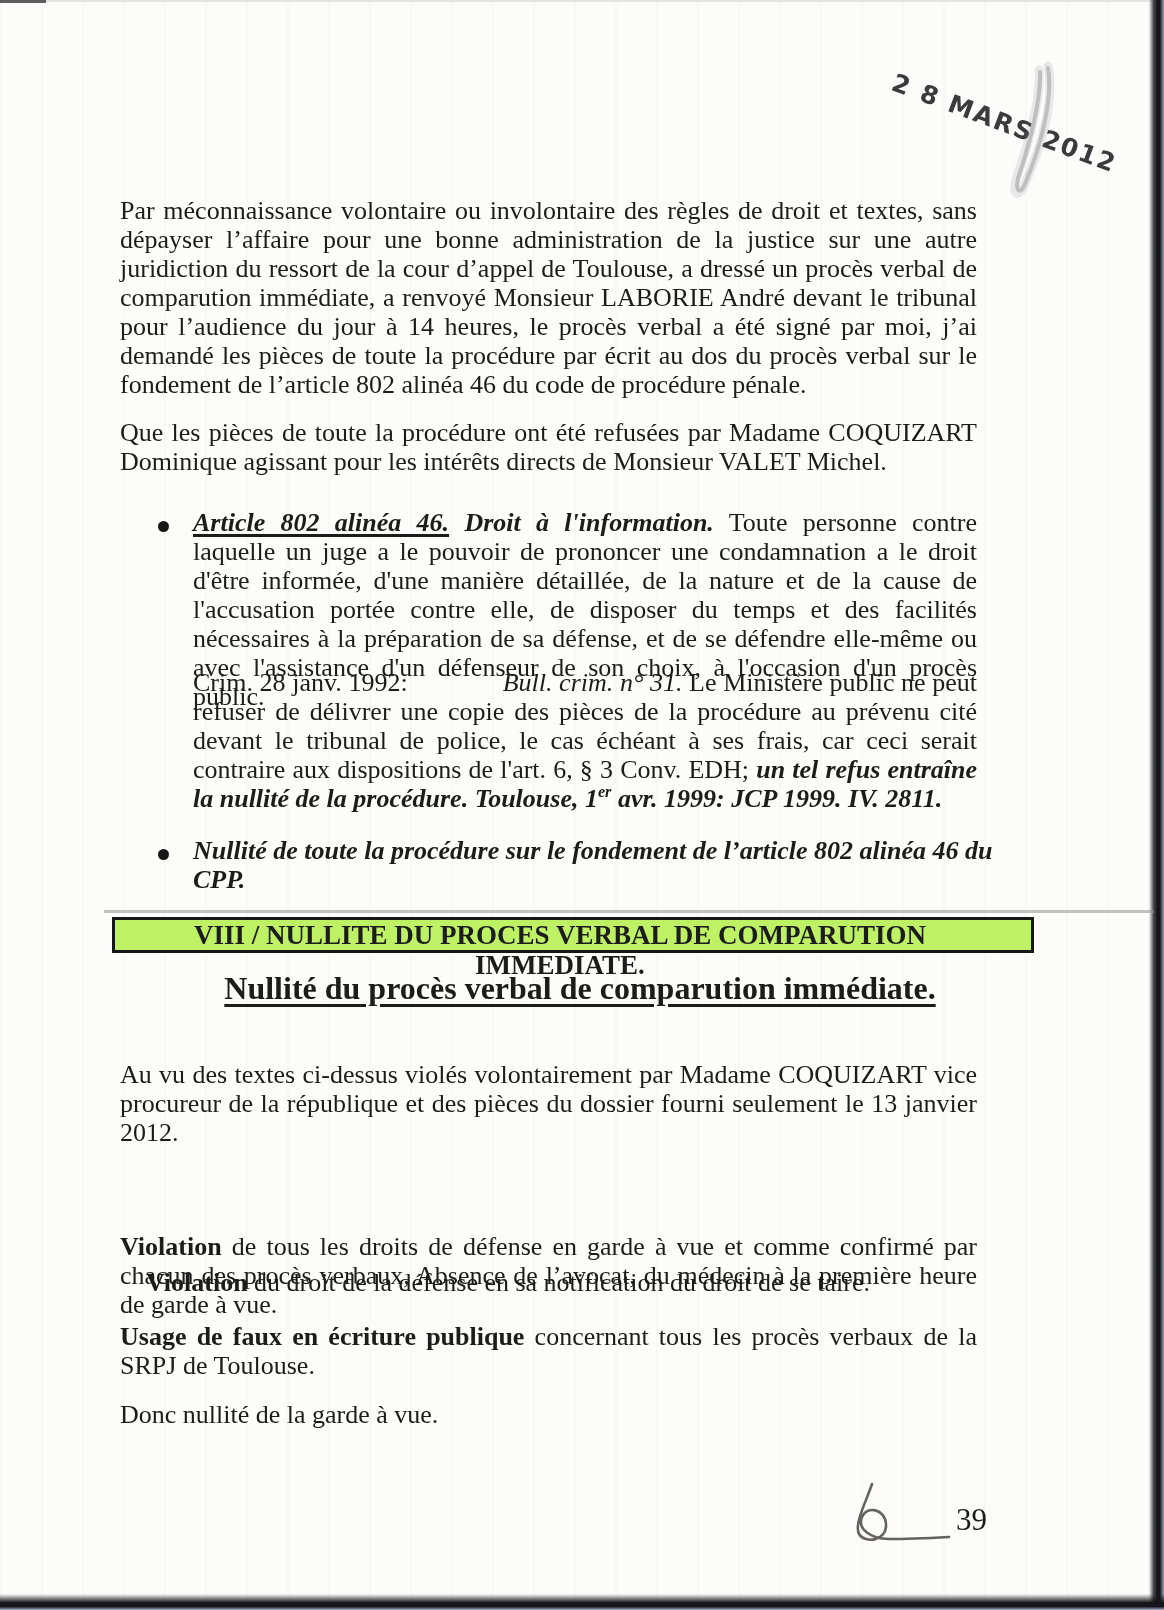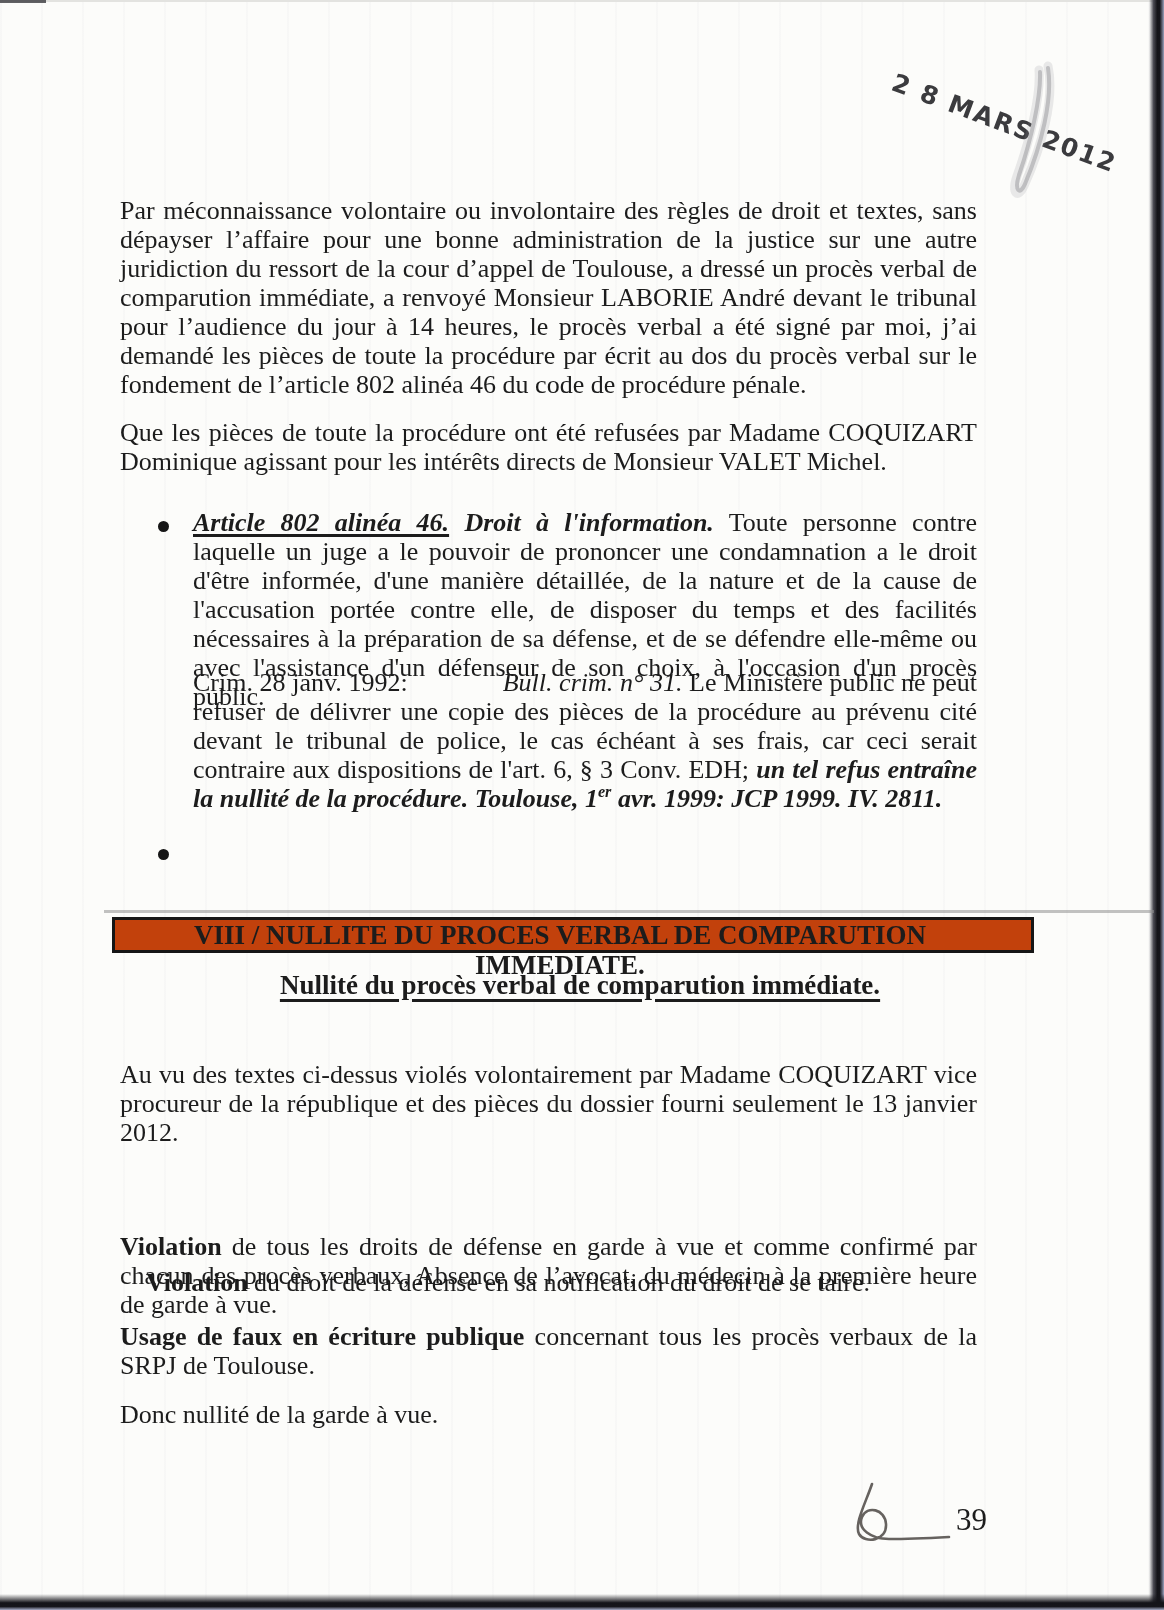--- a/index.html
+++ b/index.html
@@ -19,31 +19,31 @@
   .bi{font-weight:bold; font-style:italic}
   .u{text-decoration:underline; text-decoration-thickness:2.5px; text-underline-offset:3px;}
   sup{font-size:0.62em; vertical-align:super; line-height:0;}
   .gap{display:inline-block; width:95px;}
   .bullet-dot{
     position:absolute; width:11px; height:11px; border-radius:50%;
     background:#161616;
   }
   .section-box{
     position:absolute; left:112px; top:917px; width:890px; height:30px;
-    border:3px solid #161616; background:#c2410c;
+    border:3px solid #161616; background:#bef264;
     font-size:27px; font-weight:bold; line-height:30px; text-align:center;
     padding-right:26px;
   }
   .grey-rule{
     position:absolute; left:104px; top:910px; width:1050px; height:3px;
     background:#8f8f8f; opacity:0.55;
   }
   .sub-heading{
     position:absolute; left:120px; top:970px; width:920px;
-    font-size:27px; font-weight:bold; text-align:center;
+    font-size:32px; font-weight:bold; text-align:center;
     text-decoration:underline; text-decoration-thickness:3px; text-underline-offset:5px;
   }
   .stamp{
     position:absolute; left:898px; top:68px;
     font-family:"DejaVu Sans", sans-serif; font-weight:bold;
     font-size:25px; letter-spacing:2px; color:#2b2b2f;
     transform:rotate(20.5deg); transform-origin:left top;
     white-space:nowrap; opacity:0.92;
   }
   .pagenum{position:absolute; left:956px; top:1502px; font-size:31px;}
@@ -89,20 +89,21 @@
   <span class="bullet-dot" style="left:158px; top:521px;"></span>
   <div class="blk" style="left:193px; top:508px; width:784px;">
     <span class="bi u">Article 802 alinéa 46.</span><span class="bi"> Droit à l'information.</span><span> Toute personne contre laquelle un juge a le pouvoir de prononcer une condamnation a le droit d'être informée, d'une manière détaillée, de la nature et de la cause de l'accusation portée contre elle, de disposer du temps et des facilités nécessaires à la préparation de sa défense, et de se défendre elle-même ou avec l'assistance d'un défenseur de son choix, à l'occasion d'un procès public.</span>
   </div>
 
   <div class="blk" style="left:193px; top:668px; width:784px;">
     <span>Crim. 28 janv. 1992:</span><span class="gap"></span><span class="i">Bull. crim. n° 31.</span><span> Le Ministère public ne peut refuser de délivrer une copie des pièces de la procédure au prévenu cité devant le tribunal de police, le cas échéant à ses frais, car ceci serait contraire aux dispositions de l'art. 6, § 3 Conv. EDH; </span><span class="bi">un tel refus entraîne la nullité de la procédure. Toulouse, 1</span><sup class="bi">er</sup><span class="bi"> avr. 1999: JCP 1999. IV. 2811.</span>
   </div>
 
   <span class="bullet-dot" style="left:158px; top:849px;"></span>
+  <div class="blk bi" style="left:193px; top:836px; width:800px; text-align:left;">Nullité de toute la procédure sur le fondement de l’article 802 alinéa 46 du CPP.</div>
 
   <div class="grey-rule"></div>
   <div class="section-box">VIII / NULLITE DU PROCES VERBAL DE COMPARUTION IMMEDIATE.</div>
 
   <div class="sub-heading">Nullité du procès verbal de comparution immédiate.</div>
 
   <div class="blk" style="left:120px; top:1028px; width:857px;margin-top:32px;">Au vu des textes ci-dessus violés volontairement par Madame COQUIZART vice procureur de la république et des pièces du dossier fourni seulement le 13 janvier 2012.</div>
 
 
   <div class="blk" style="left:120px; top:1188px; width:857px;margin-top:44px;">

